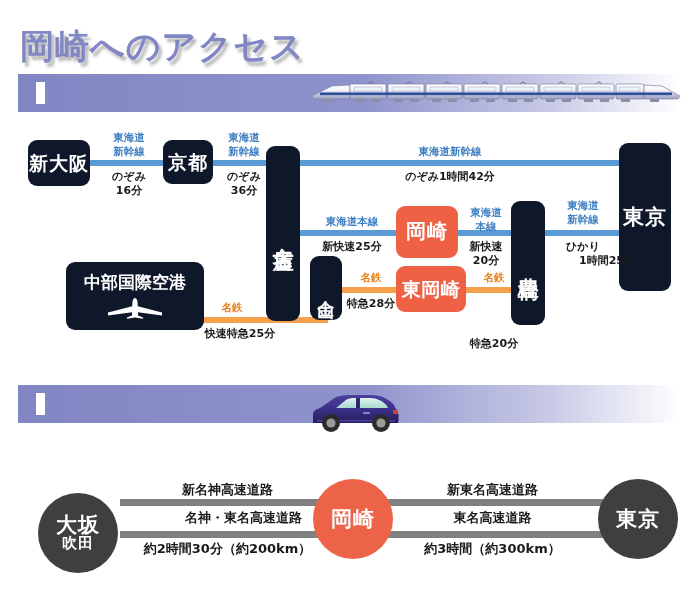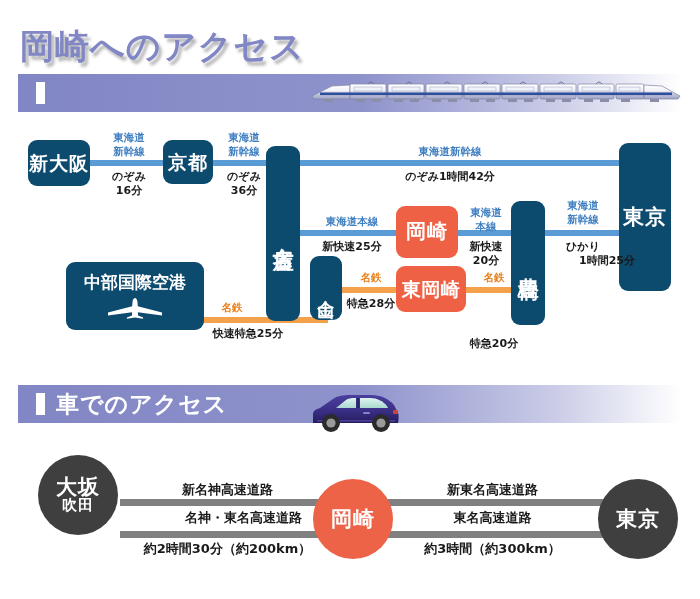--- a/index.html
+++ b/index.html
@@ -34,21 +34,21 @@
     margin-left:11px;color:#ffffff;font-size:23px;font-weight:bold;
     letter-spacing:1px;white-space:nowrap;
   }
 
   
   #train-art{position:absolute;left:310px;top:76px;width:372px;height:32px;}
   #car-art{position:absolute;left:307px;top:387px;width:96px;height:48px;}
 
   
   .stn{
-    position:absolute;background:#0c4a6e;border-radius:9px;
+    position:absolute;background:#0f172a;border-radius:9px;
     color:#fff;font-weight:bold;display:flex;
     align-items:center;justify-content:center;text-align:center;
     line-height:1.08;z-index:4;
   }
   .stn.orange{background:#ef6144;}
   .stn.vert{
     writing-mode:vertical-rl;letter-spacing:2px;
   }
   .line{position:absolute;z-index:1;}
   .line.blue{background:#5b9bd5;}
@@ -206,31 +206,30 @@
 <div class="lbl route" style="left:461px;top:220px;width:50px;">本線</div>
 <div class="lbl time" style="left:461px;top:241px;width:50px;">新快速</div>
 <div class="lbl time" style="left:461px;top:255px;width:50px;">20分</div>
 
 <div class="lbl route" style="left:551px;top:199px;width:64px;">東海道</div>
 <div class="lbl route" style="left:551px;top:213px;width:64px;">新幹線</div>
 <div class="lbl time" style="left:551px;top:241px;width:64px;">ひかり</div>
 <div class="lbl time" style="left:575px;top:255px;width:64px;">1時間25分</div>
 
 <div class="lbl route-o" style="left:186px;top:301px;width:92px;">名鉄</div>
-<div class="lbl time" style="left:196px;top:328px;width:104px;">快速特急25分</div>
+<div class="lbl time" style="left:188px;top:328px;width:104px;">快速特急25分</div>
 
 <div class="lbl route-o" style="left:344px;top:271px;width:54px;">名鉄</div>
 <div class="lbl time" style="left:338px;top:298px;width:66px;">特急28分</div>
 
 <div class="lbl route-o" style="left:470px;top:271px;width:48px;">名鉄</div>
 <div class="lbl time" style="left:462px;top:298px;width:64px;margin-top:40px;">特急20分</div>
 
 <div class="section-bar" style="top:385px;">
   <div class="bar-marker"></div>
-  <div class="bar-text">車でのアクセス</div>
 </div>
 
 <svg id="car-art" viewBox="0 0 96 48">
   <defs>
     <linearGradient id="carg" x1="0" y1="0" x2="0" y2="1">
       <stop offset="0" stop-color="#4b3f9e"></stop>
       <stop offset="0.55" stop-color="#3a2f86"></stop>
       <stop offset="1" stop-color="#241d5c"></stop>
     </linearGradient>
     <linearGradient id="glassg" x1="0" y1="0" x2="0" y2="1">
@@ -256,21 +255,21 @@
   <circle cx="24" cy="36" r="4.6" fill="#9a9a9a"></circle>
   <circle cx="74" cy="36" r="9" fill="#2b2b2b"></circle>
   <circle cx="74" cy="36" r="4.6" fill="#9a9a9a"></circle>
 </svg>
 
 <div class="road" style="left:120px;top:499px;width:215px;"></div>
 <div class="road" style="left:120px;top:531px;width:215px;"></div>
 <div class="road" style="left:380px;top:499px;width:225px;"></div>
 <div class="road" style="left:380px;top:531px;width:225px;"></div>
 
-<div class="circ" style="left:38px;top:455px;width:80px;height:80px;">
+<div class="circ" style="left:38px;top:493px;width:80px;height:80px;">
   <span class="big">大坂</span>
   <span class="small">吹田</span>
 </div>
 
 <div class="circ orange" style="left:313px;top:479px;width:80px;height:80px;">
   <span class="one">岡崎</span>
 </div>
 
 <div class="circ" style="left:598px;top:479px;width:80px;height:80px;">
   <span class="one">東京</span>

